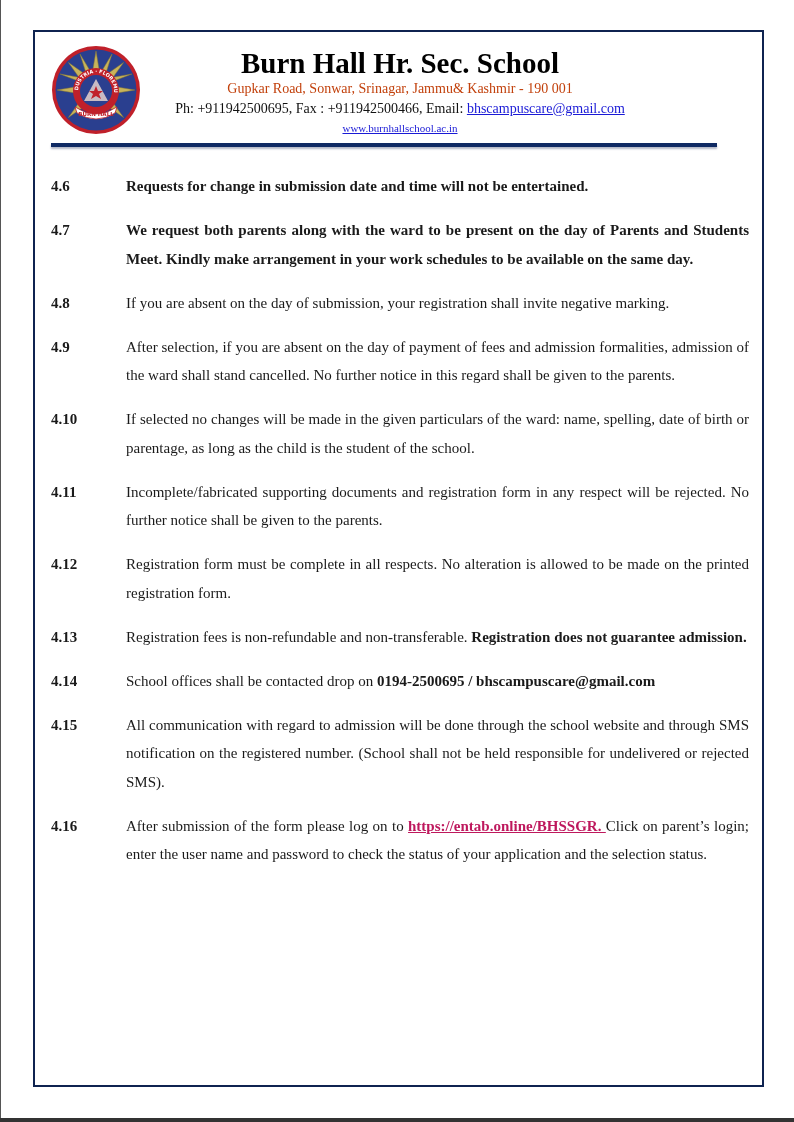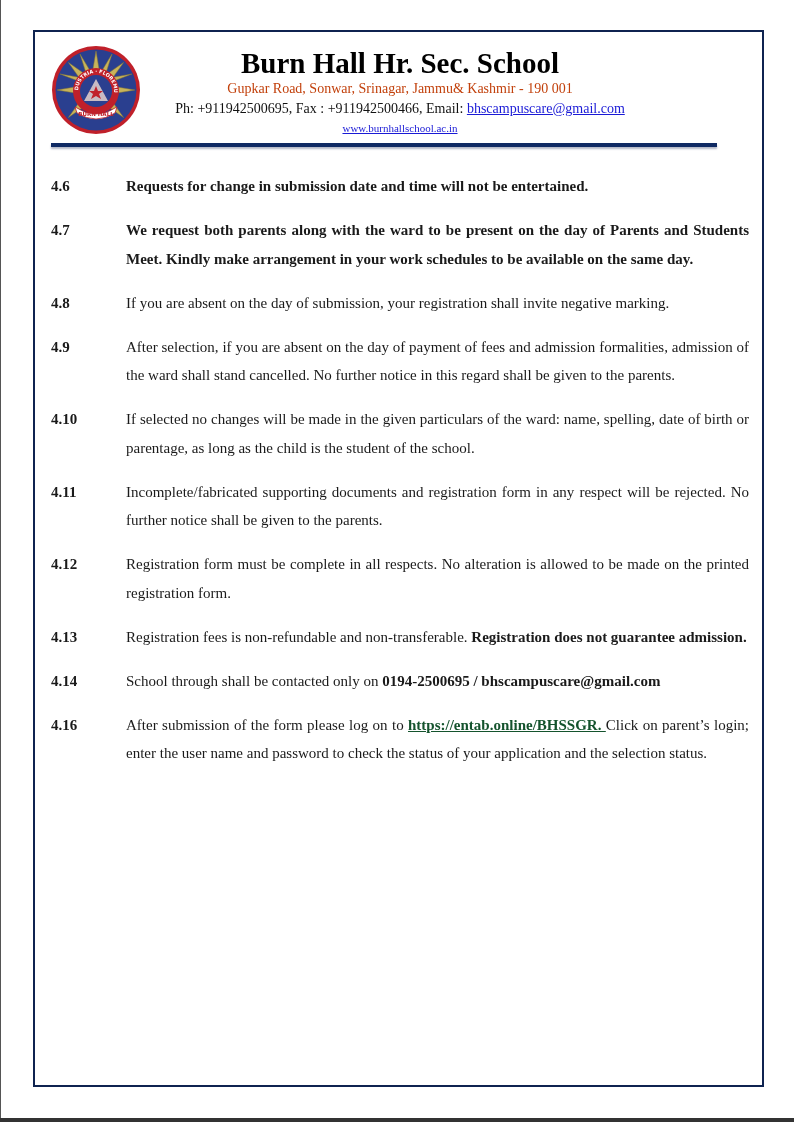--- a/index.html
+++ b/index.html
@@ -112,21 +112,21 @@
     }
     .clause-text {
       flex: 1;
       text-align: justify;
     }
     .clause-text.bold {
       font-weight: bold;
     }
     .b { font-weight: bold; }
     a.entab-link {
-      color: #14532d;
+      color: #be185d;
       font-weight: bold;
       text-decoration: underline;
       font-family: "Liberation Serif", serif;
     }
   </style>
 </head>
 <body>
 
 <div class="page-edge-left"></div>
 <div class="page-edge-bottom"></div>
@@ -209,23 +209,27 @@
     <div class="clause-text">Registration form must be complete in all respects. No alteration is allowed to be made on the printed registration form.</div>
   </div>
 
   <div class="clause">
     <div class="clause-num">4.13</div>
     <div class="clause-text"><span>Registration fees is non-refundable and non-transferable. </span><span class="b">Registration does not guarantee admission.</span></div>
   </div>
 
   <div class="clause">
     <div class="clause-num">4.14</div>
-    <div class="clause-text"><span>School through shall be contacted only on </span><span class="b">0194-2500695 / bhscampuscare@gmail.com</span></div>
-  </div>
-
+    <div class="clause-text"><span>School offices shall be contacted drop on </span><span class="b">0194-2500695 / bhscampuscare@gmail.com</span></div>
+  </div>
+
+  <div class="clause">
+    <div class="clause-num">4.15</div>
+    <div class="clause-text">All communication with regard to admission will be done through the school website and through SMS notification on the registered number. (School shall not be held responsible for undelivered or rejected SMS).</div>
+  </div>
 
   <div class="clause">
     <div class="clause-num">4.16</div>
     <div class="clause-text"><span>After submission of the form please log on to </span><a class="entab-link">https://entab.online/BHSSGR. </a><span>Click on parent’s login; enter the user name and password to check the status of your application and the selection status.</span></div>
   </div>
 
 
 </div>
 
 </body></html>

